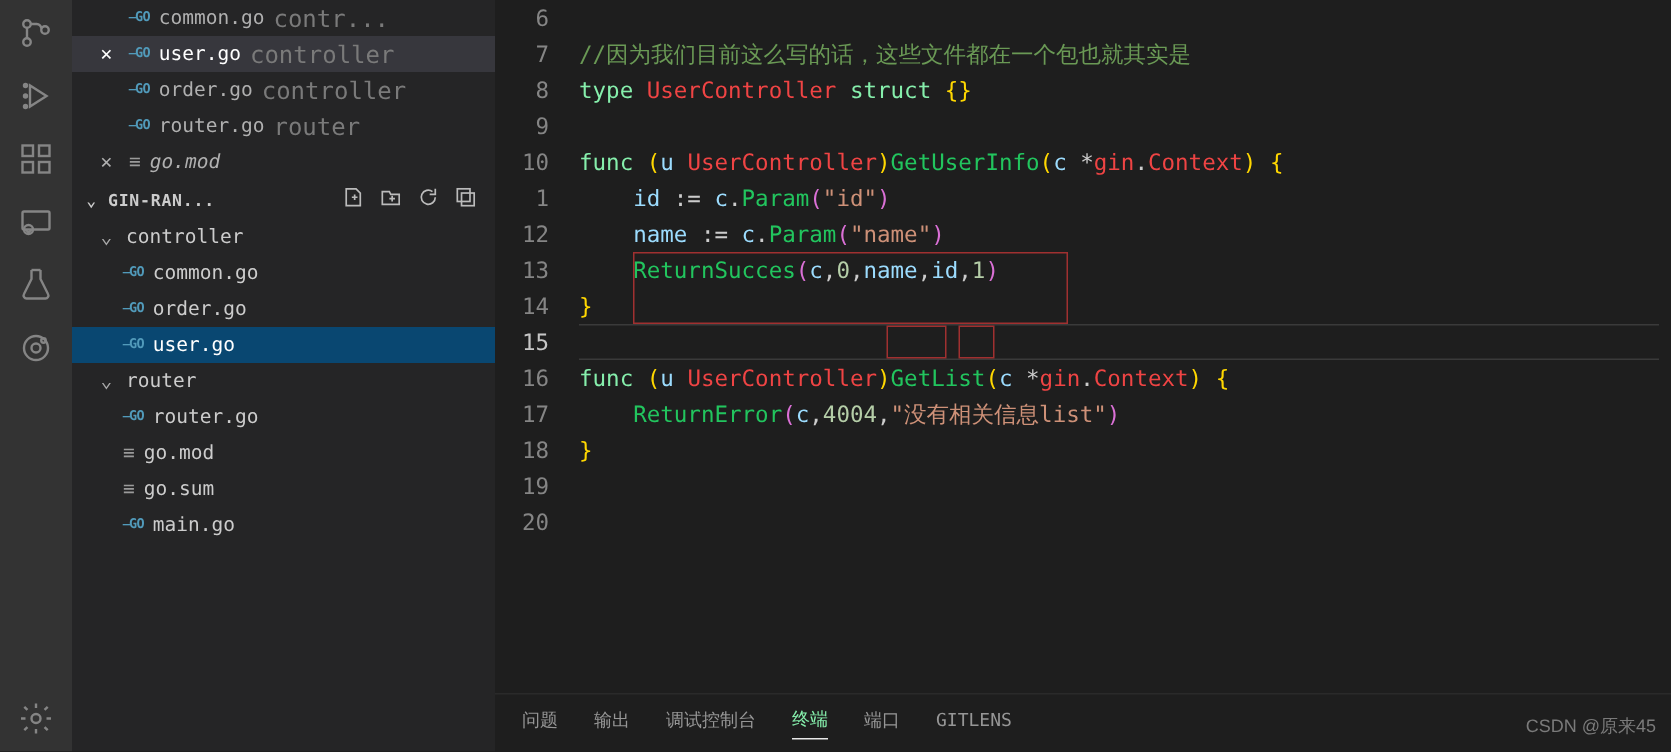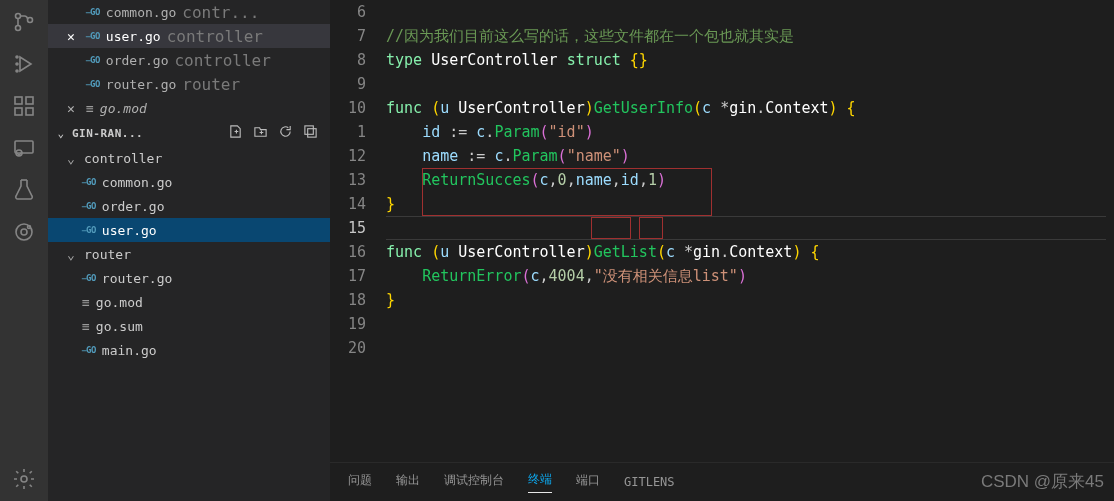--- a/index.html
+++ b/index.html
@@ -122,21 +122,21 @@
     }
     .gutter .ln { height: 24px; }
     .gutter .ln.cur { color: #c6c6c6; }
     .code {
       flex: 1;
       position: relative;
     }
     .code .line { height: 24px; white-space: pre; }
     .cm { color: #6A9955; }
     .kw { color: #86efac; }
-    .tp { color: #ffffff; }
+    .tp { color: #ef4444; }
     .fn { color: #22c55e; }
     .br-y { color: #ffd700; }
     .br-p { color: #da70d6; }
     .vr { color: #9cdcfe; }
     .st { color: #ce9178; }
     .nm { color: #b5cea8; }
     .op { color: #cccccc; }
     .current-line {
       position: absolute;
       left: 0;
@@ -146,34 +146,34 @@
       border-bottom: 1px solid #3a3a3a;
       pointer-events: none;
     }
     .red-box {
       position: absolute;
       border: 1px solid #a03030;
       pointer-events: none;
     }
     .panel-tabs {
       display: flex;
-      align-items: flex-end;
+      align-items: center;
       gap: 24px;
       padding: 8px 18px;
       border-top: 1px solid #2a2a2a;
       font-size: 12px;
       color: #969696;
     }
     .panel-tab { cursor: pointer; padding-bottom: 4px; }
-    .panel-tab.active { color: #0ea5e9; border-bottom: 1px solid #e7e7e7; }
+    .panel-tab.active { color: #86efac; border-bottom: 1px solid #e7e7e7; }
     .watermark {
       position: absolute;
       right: 10px;
       bottom: 8px;
-      font-size: 17px;
+      font-size: 12px;
       color: #7a7a7a;
       font-family: sans-serif;
     }
     .italic { font-style: italic; }
   </style>
 </head>
 <body>
 
 <div class="activity-bar">
   <div class="activity-icon">

